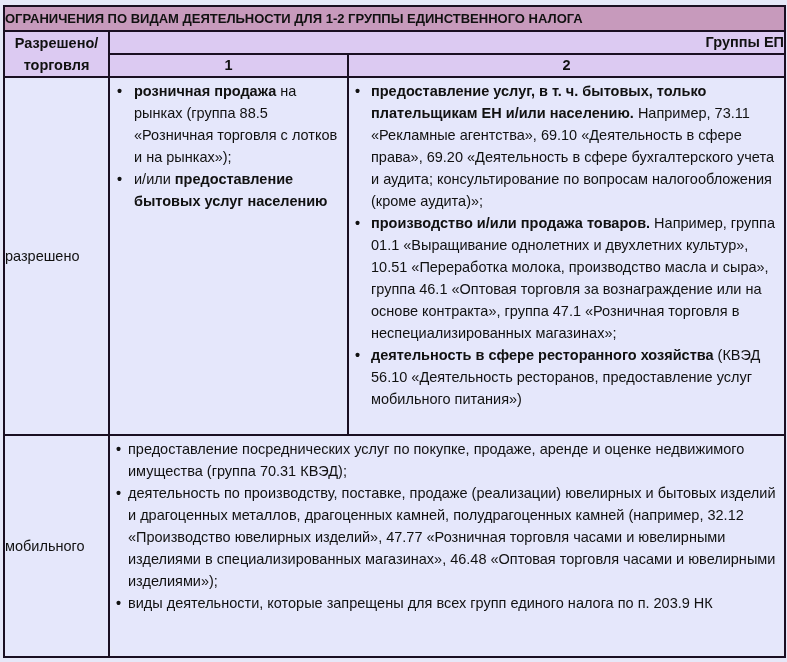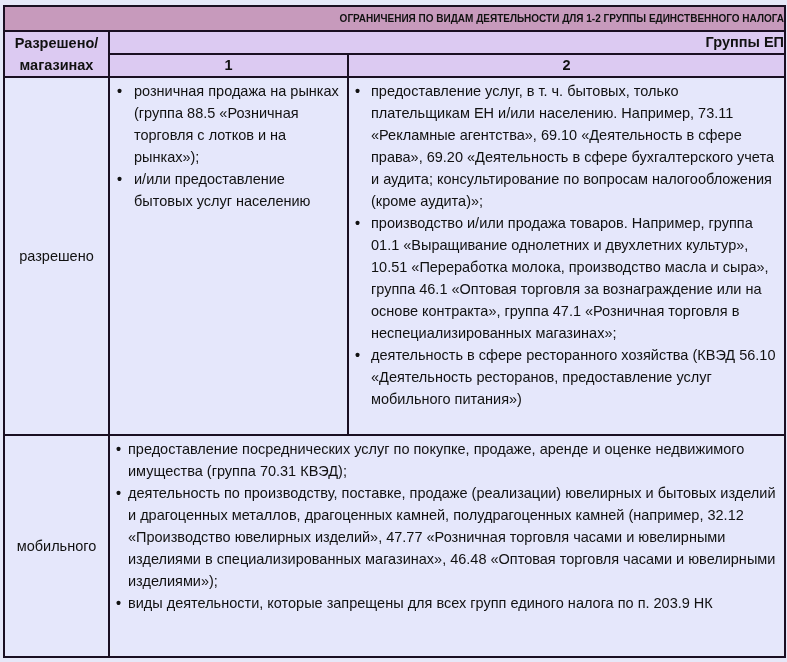--- a/index.html
+++ b/index.html
@@ -18,60 +18,60 @@
       line-height: 22px;
     }
     table.t td {
       border: 2px solid #1a0f22;
       padding: 0;
       vertical-align: top;
     }
     .title {
       background: #c79abc;
       font-weight: bold;
-      text-align: right;
+      text-align: left;
       height: 23px;
       line-height: 23px;
-      font-size: 10px;
+      font-size: 13px;
       letter-spacing: 0;
       margin-left: 36px;
     }
     .hdr { background: #dccaf2; font-weight: bold; }
     .hdr-rowlabel { text-align: center; vertical-align: middle !important; line-height: 22px; }
     .hdr-groups { text-align: right; padding-left: 10px !important; height: 20px; line-height: 20px; }
     .hdr-num { text-align: center; height: 20px; line-height: 20px; }
     .body { background: #e5e7fb; }
-    .rowlabel { text-align: center; vertical-align: middle !important; margin-top: 47px; }
+    .rowlabel { text-align: left; vertical-align: middle !important; margin-top: 47px; }
     ul { margin: 0; padding: 0; list-style: none; }
     li { position: relative; }
     .c1 li { padding-left: 24px; }
     .c1 li::before { content: "\2022"; position: absolute; left: 7px; top: 0; font-weight: bold; }
     .c2 li { padding-left: 22px; }
     .c2 li::before { content: "\2022"; position: absolute; left: 6px; top: 0; font-weight: bold; }
     .c3 { font-family: "Liberation Sans Narrow", "Liberation Sans", sans-serif; border-radius: 18px; }
     .c3 li { padding-left: 18px; }
     .c3 li::before { content: "\2022"; position: absolute; left: 6px; top: 0; font-weight: bold; }
     .cell-pad { padding: 2px 4px 2px 0 !important; }
-    b { font-weight: normal; }
+    b { font-weight: bold; }
   </style>
 </head>
 <body>
 
 <table class="t">
   <colgroup>
     <col style="width:105px">
     <col style="width:239px">
     <col style="width:437px">
   </colgroup>
   <tbody>
       <tr>
     <td colspan="3" class="title">ОГРАНИЧЕНИЯ ПО ВИДАМ ДЕЯТЕЛЬНОСТИ ДЛЯ 1-2 ГРУППЫ ЕДИНСТВЕННОГО НАЛОГА</td>
   </tr>
   <tr>
-    <td rowspan="2" class="hdr hdr-rowlabel">Разрешено/ магазинах</td>
+    <td rowspan="2" class="hdr hdr-rowlabel">Разрешено/ торговля</td>
     <td colspan="2" class="hdr hdr-groups">Группы ЕП</td>
   </tr>
   <tr>
     <td class="hdr hdr-num">1</td>
     <td class="hdr hdr-num">2</td>
   </tr>
   <tr style="height:358px">
     <td class="body rowlabel">разрешено</td>
     <td class="body cell-pad c1">
       <ul>

